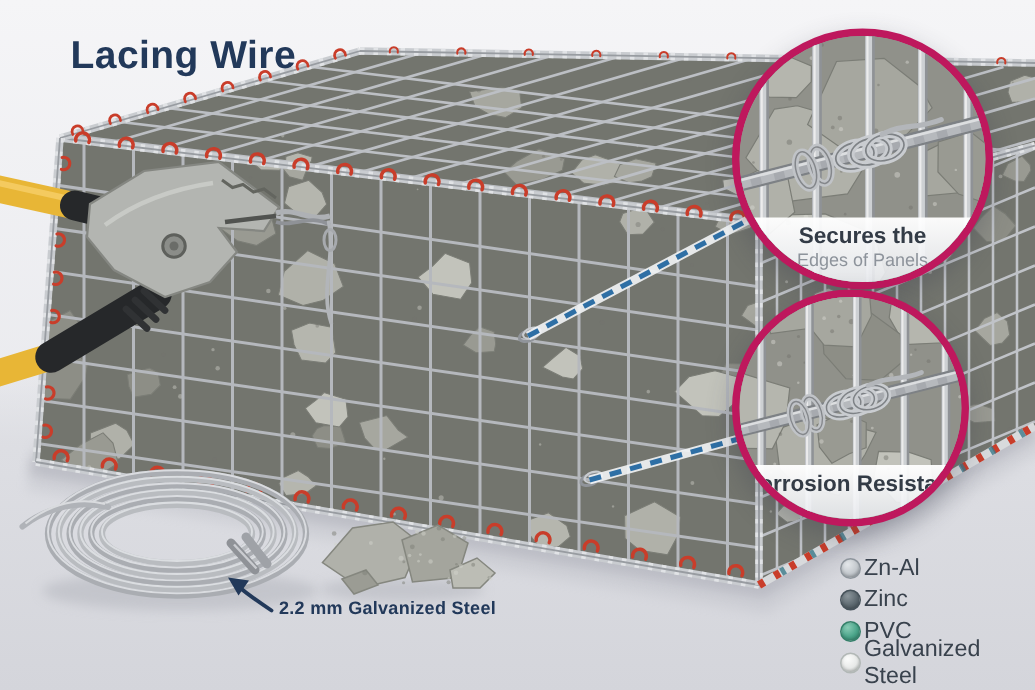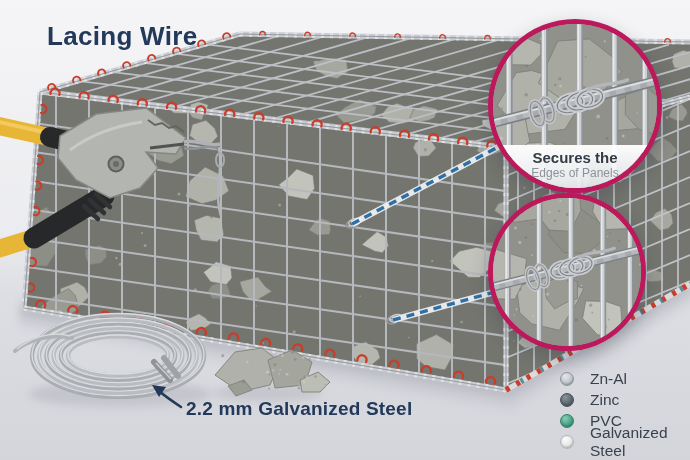--- a/index.html
+++ b/index.html
@@ -9,24 +9,24 @@
   .title{position:absolute;left:47px;top:21px;font-size:26px;font-weight:bold;
          letter-spacing:.3px;color:#22395a;}
   .callout{position:absolute;border-radius:50%;border:5px solid #be185d;overflow:hidden;
            box-shadow:0 7px 18px rgba(55,60,75,.30);background:#9a9b94;}
   .callout svg{display:block;}
   .band{position:absolute;left:0;right:0;bottom:0;text-align:center;
         background:linear-gradient(180deg,rgba(255,255,255,.96),rgba(233,235,239,.88));
         padding-top:4px;}
   .band .l1{font-size:15px;font-weight:bold;color:#333b46;line-height:17px;}
   .band .l2{font-size:12px;color:#8d939b;line-height:15px;}
-  .annot{position:absolute;left:186px;top:398px;font-size:19px;font-weight:bold;
+  .annot{position:absolute;left:186px;top:398px;font-size:12px;font-weight:bold;
          color:#22395a;letter-spacing:.2px;}
   .legend{position:absolute;left:560px;top:370px;display:flex;flex-direction:column;gap:3px;}
-  .lrow{display:flex;align-items:center;gap:16px;height:18px;}
+  .lrow{display:flex;align-items:center;gap:2px;height:18px;}
   .bullet{width:12px;height:12px;border-radius:50%;border:1px solid #888;flex:0 0 auto;
           box-shadow:inset 0 -1px 2px rgba(0,0,0,.18);}
   .llabel{font-size:15.5px;color:#39424d;font-weight:500;line-height:18px;}
 </style>
 </head>
 <body>
 
 <div class="stage">
 
   <svg id="scene" class="scene" width="690" height="460" viewBox="0 0 690 460">
@@ -729,20 +729,23 @@
         <ellipse cx="78.44" cy="69.56" rx="11.731707317073171" ry="7.670731707317073" fill="none" stroke="#c9ccd0" stroke-width="4.51219512195122" transform="rotate(-16 78.44 69.56)"></ellipse>
         <ellipse cx="78.44" cy="69.56" rx="11.731707317073171" ry="7.670731707317073" fill="none" stroke="#7e8286" stroke-width="0.9926829268292684" transform="rotate(-16 78.44 69.56)"></ellipse>
         <ellipse cx="87.46439024390244" cy="67.12341463414634" rx="11.731707317073171" ry="7.670731707317073" fill="none" stroke="#c9ccd0" stroke-width="4.51219512195122" transform="rotate(-16 87.46439024390244 67.12341463414634)"></ellipse>
         <ellipse cx="87.46439024390244" cy="67.12341463414634" rx="11.731707317073171" ry="7.670731707317073" fill="none" stroke="#7e8286" stroke-width="0.9926829268292684" transform="rotate(-16 87.46439024390244 67.12341463414634)"></ellipse>
         <ellipse cx="48.84" cy="77.7" rx="5.865853658536586" ry="11.28048780487805" fill="none" stroke="#c0c3c7" stroke-width="4.060975609756098" transform="rotate(-16 48.84 77.7)"></ellipse>
         <ellipse cx="48.84" cy="77.7" rx="5.865853658536586" ry="11.28048780487805" fill="none" stroke="#84878b" stroke-width="0.9024390243902439" transform="rotate(-16 48.84 77.7)"></ellipse>
         <ellipse cx="39.96" cy="80.66000000000001" rx="5.865853658536586" ry="11.28048780487805" fill="none" stroke="#c0c3c7" stroke-width="4.060975609756098" transform="rotate(-16 39.96 80.66000000000001)"></ellipse>
         <ellipse cx="39.96" cy="80.66000000000001" rx="5.865853658536586" ry="11.28048780487805" fill="none" stroke="#84878b" stroke-width="0.9024390243902439" transform="rotate(-16 39.96 80.66000000000001)"></ellipse>
         <path d="M85.83999999999999,59.2 C97.68,52.54 106.56,56.24 121.36,50.32" stroke="#b3b6ba" stroke-width="3.158536585365854" fill="none" stroke-linecap="round"></path>
       </svg>
+    <div class="band" style="height:32px;">
+      <div class="l1" style="color: rgb(51, 59, 70);">Corrosion Resistant</div>
+    </div>
   </div>
 
   <div class="title" style="color: rgb(34, 57, 90);">Lacing Wire</div>
 
   <div class="annot" style="color: rgb(34, 57, 90);">2.2 mm Galvanized Steel</div>
 
   <div class="legend">
     <div class="lrow">
       <span class="bullet" style="background: radial-gradient(circle at 35% 28%, rgb(228, 231, 234), rgb(195, 200, 205) 55%, rgb(142, 149, 156) 96%); border-color: rgb(142, 149, 156);"></span>
       <span class="llabel">Zn-Al</span>

